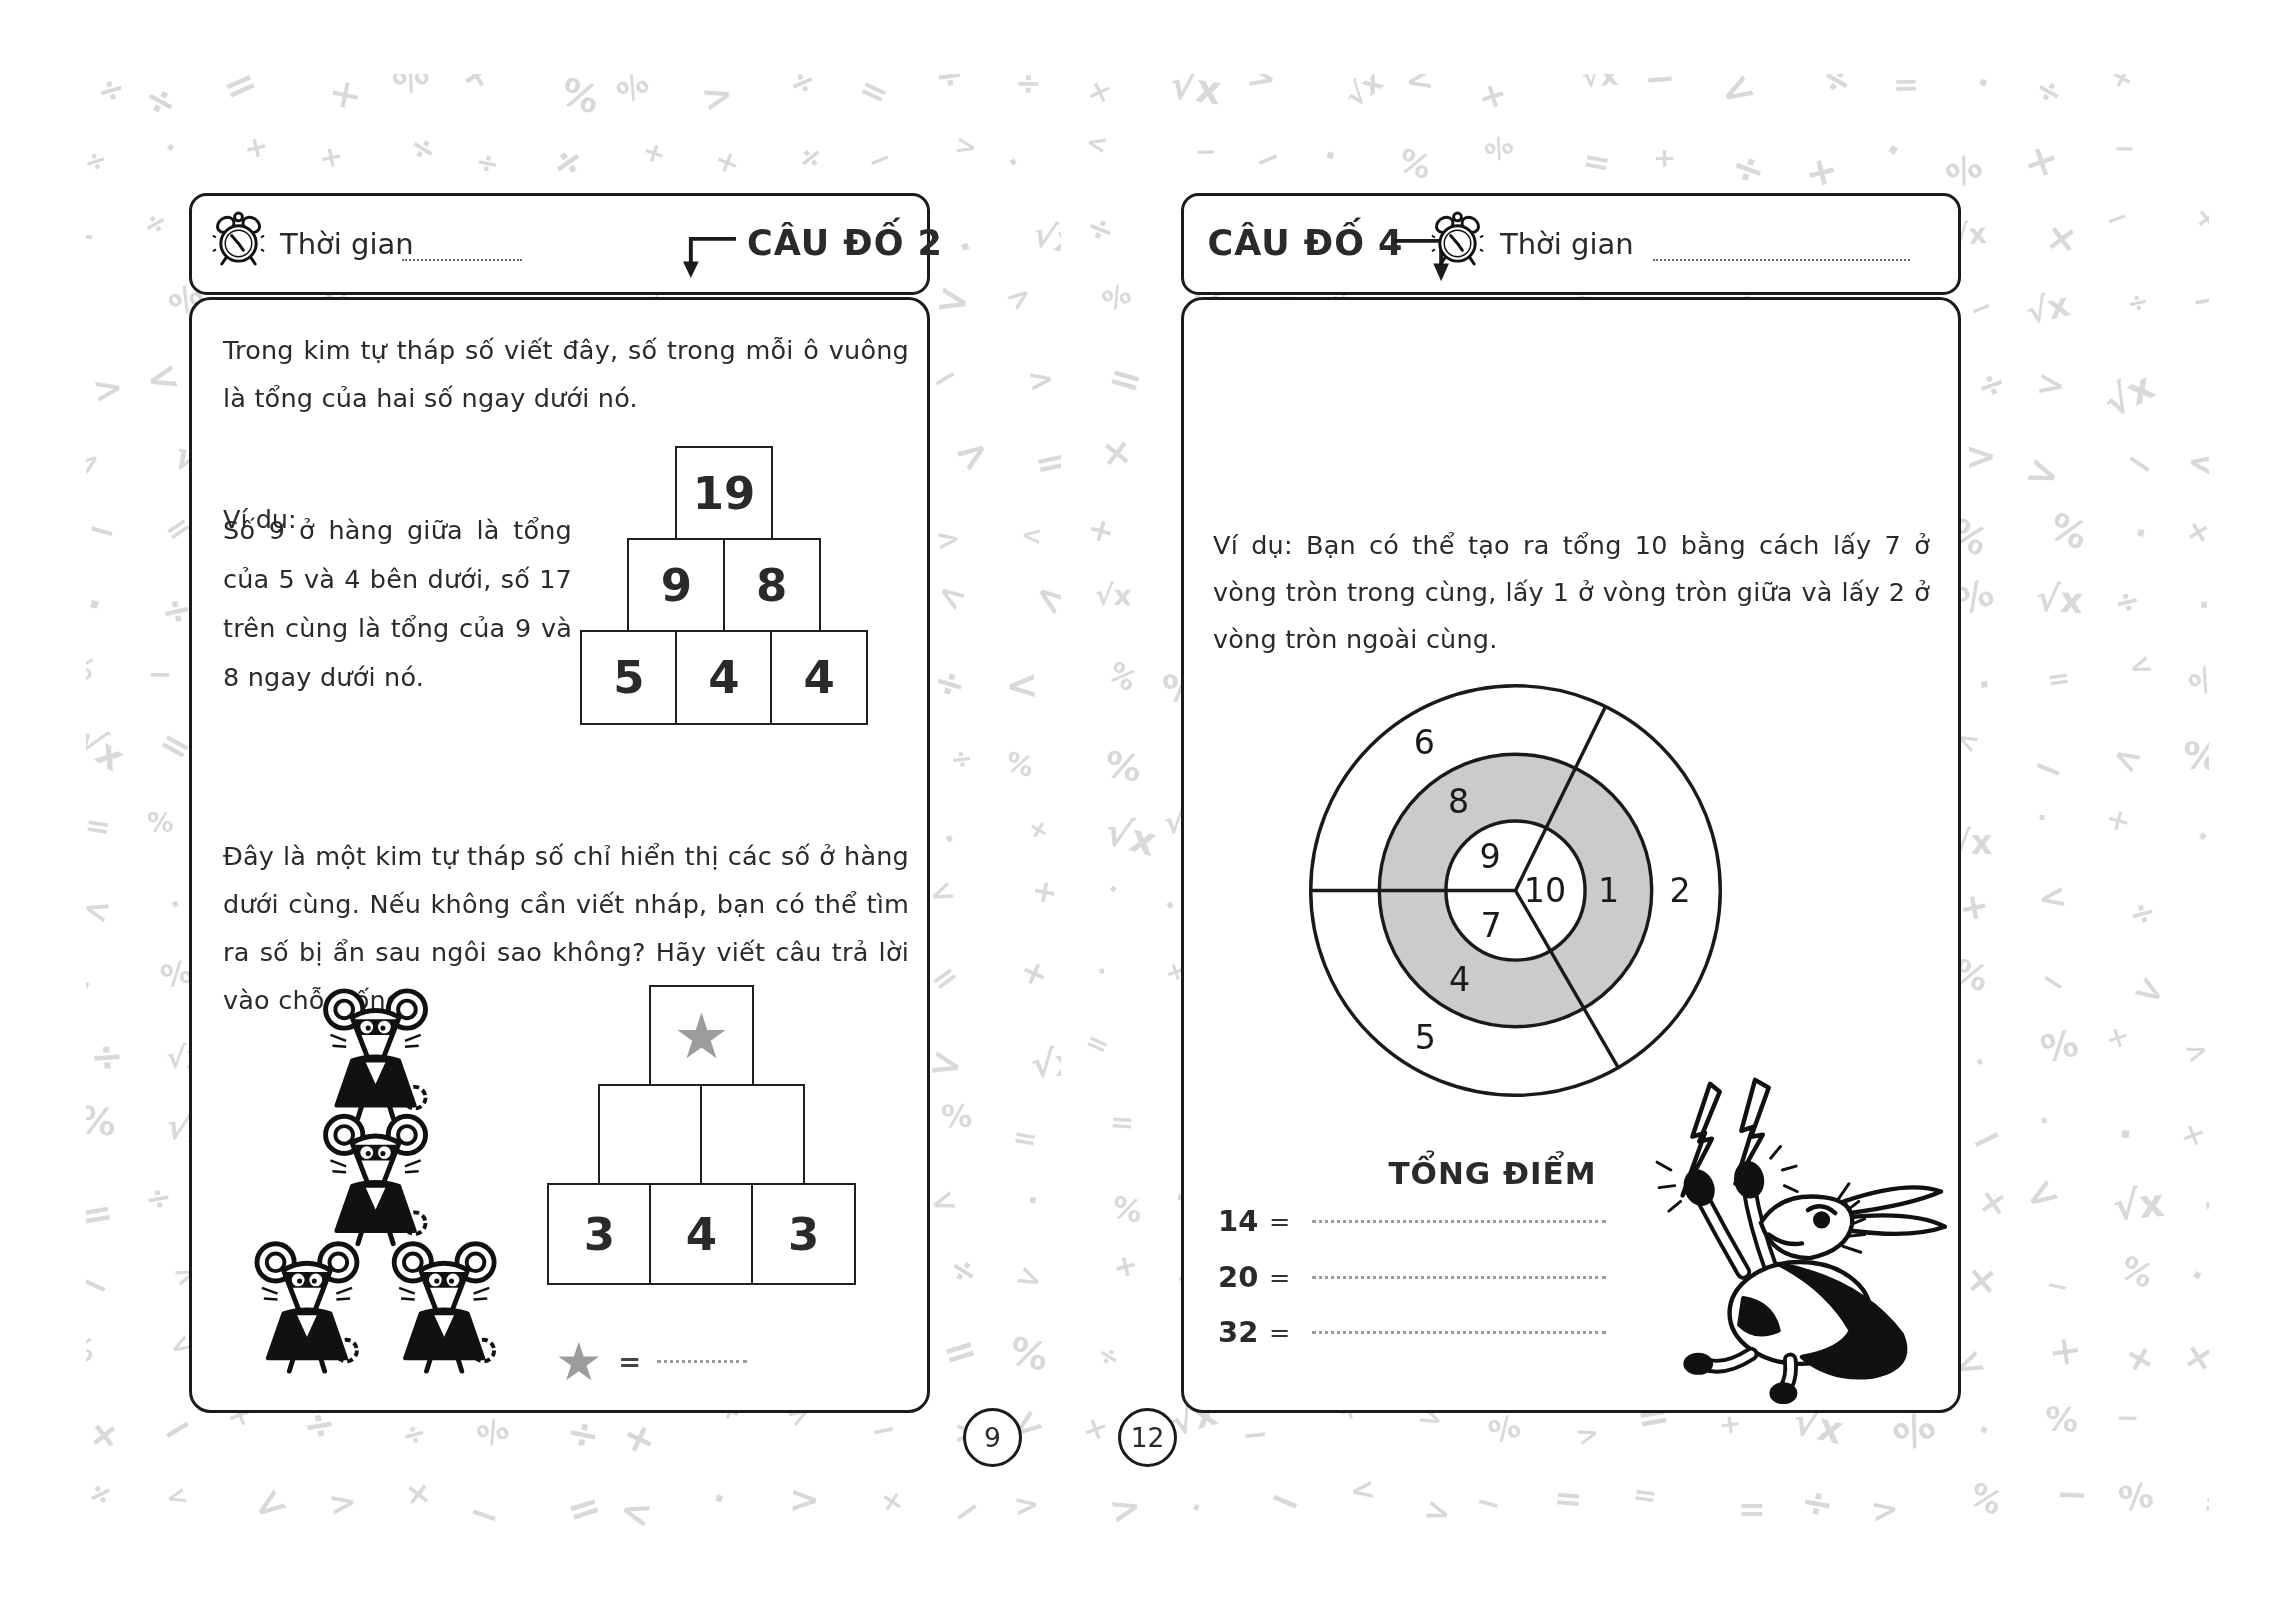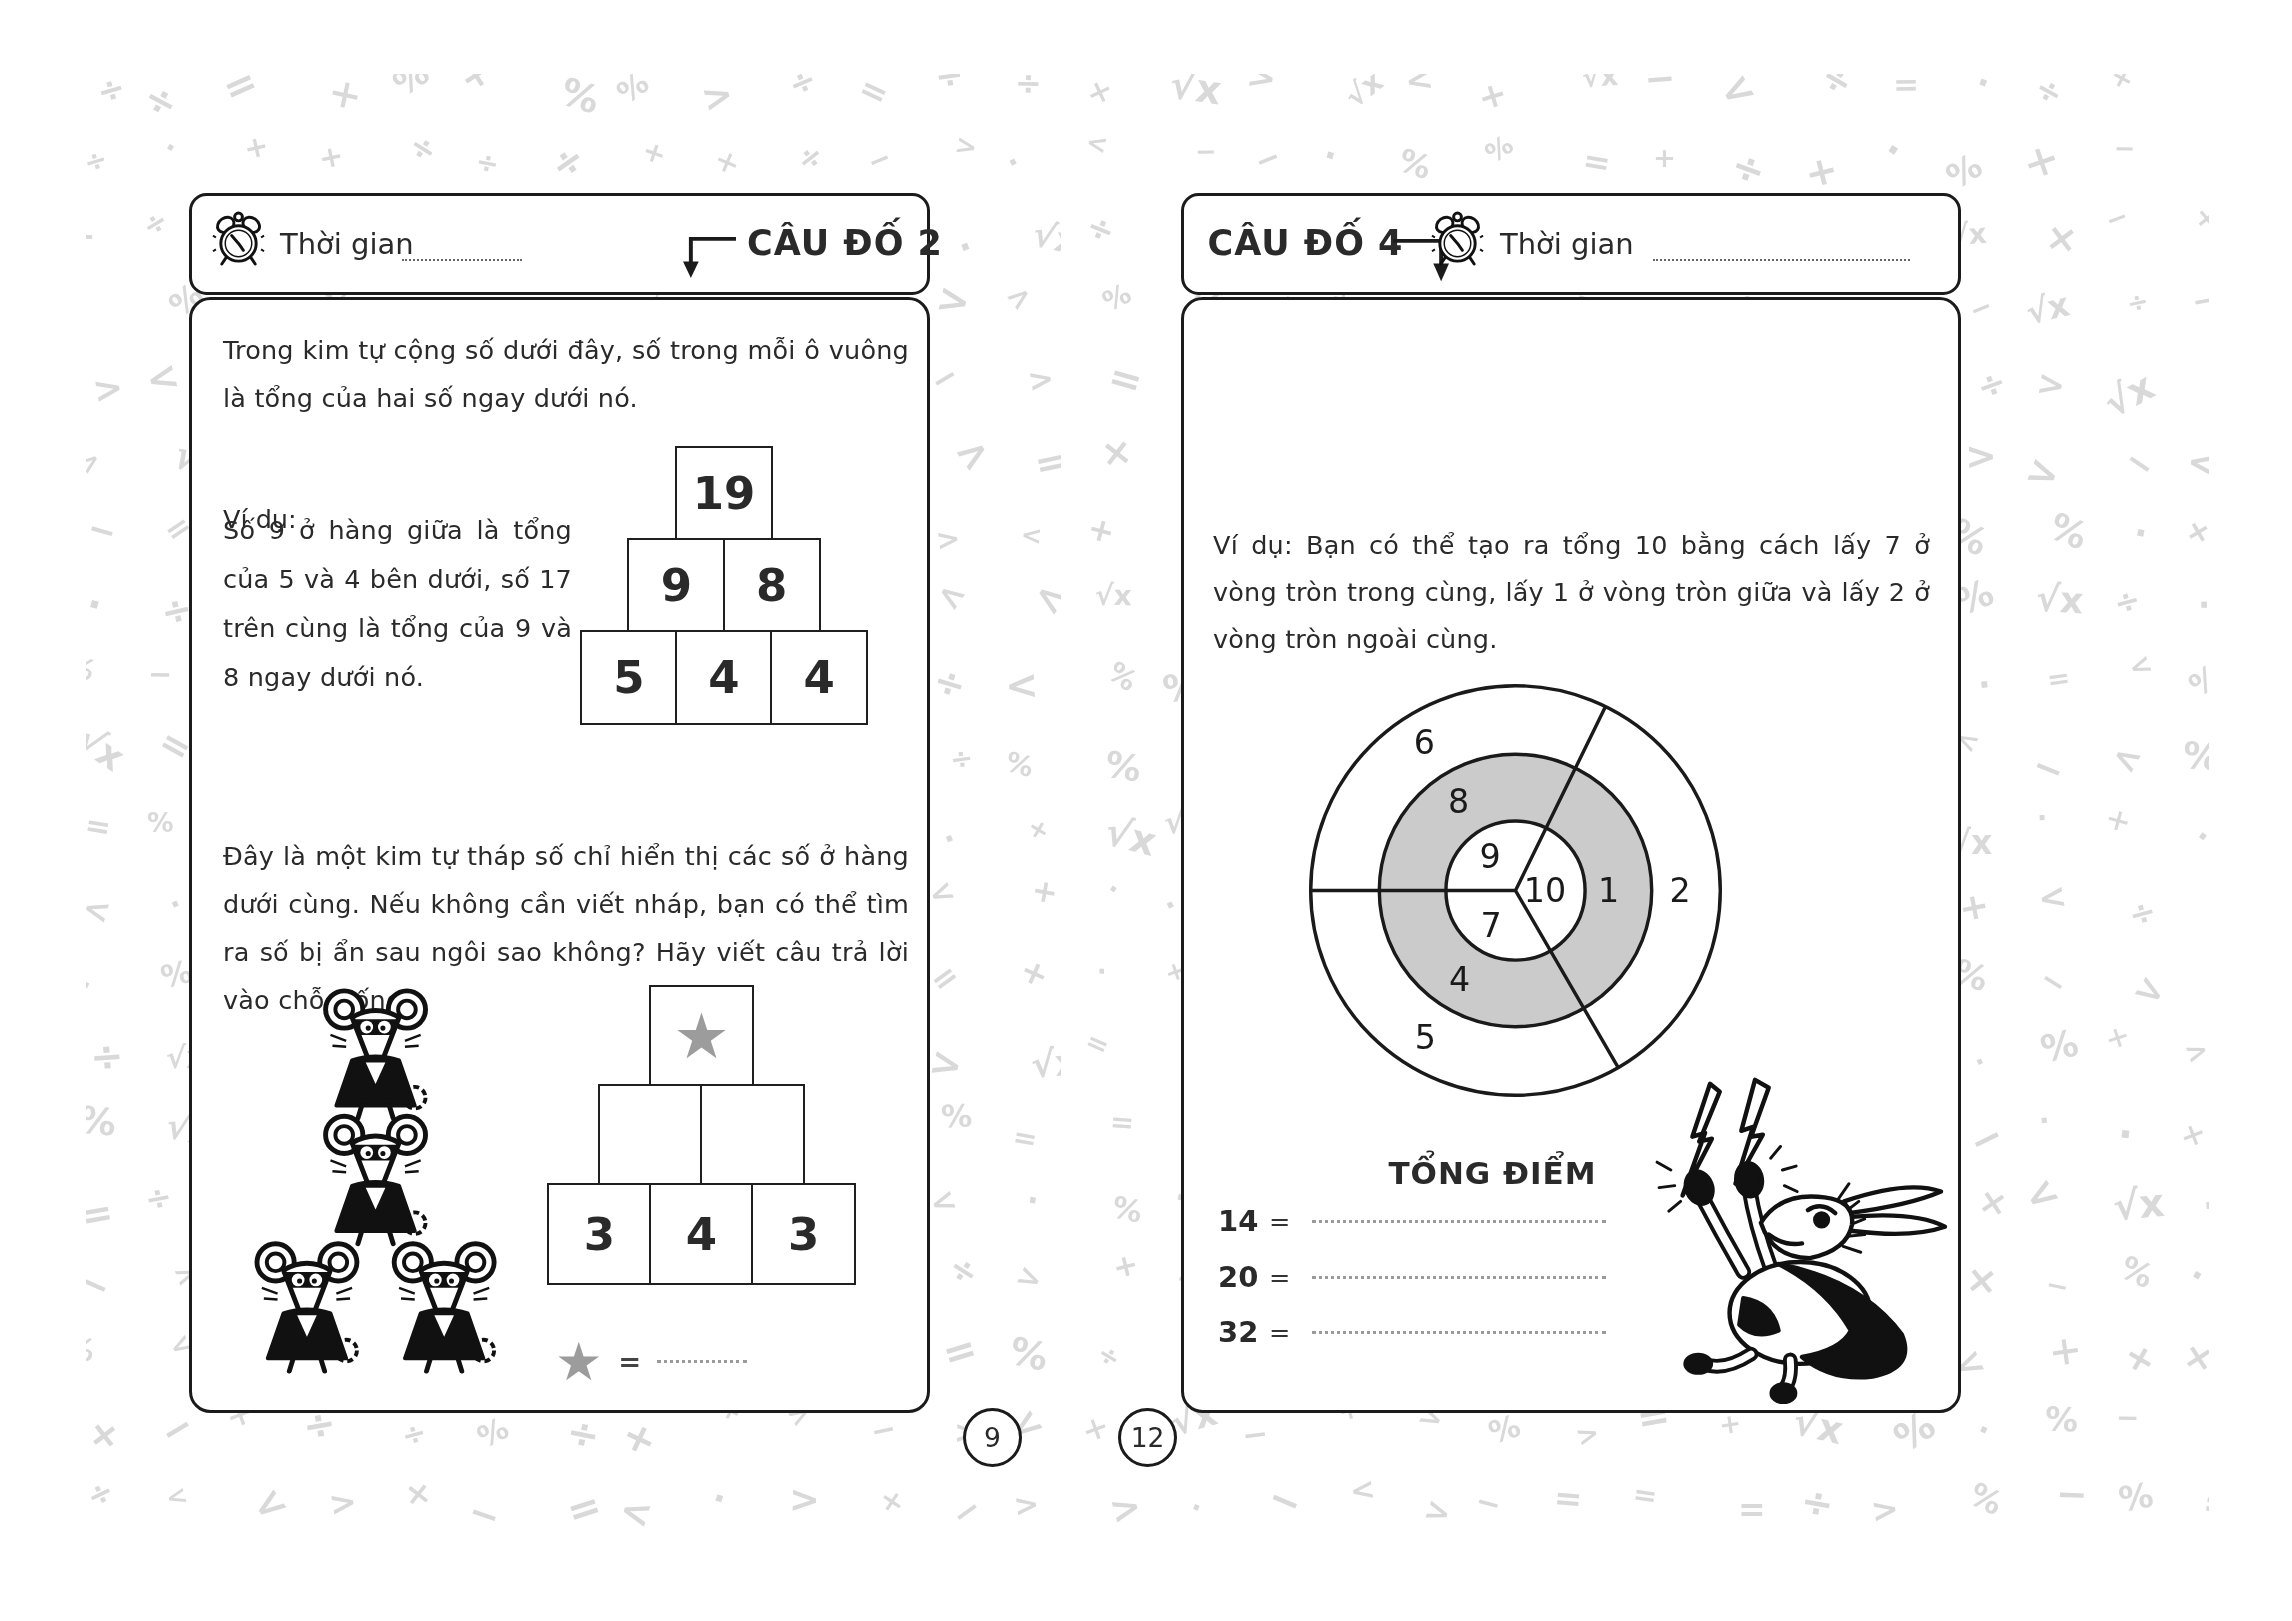--- a/index.html
+++ b/index.html
@@ -621,21 +621,21 @@
     <div class="abs time-label" style="left:88px;top:31px;">Thời gian</div>
     <div class="abs dotline" style="left:210px;top:63px;width:120px;"></div>
     <svg class="abs" style="left:488px;top:37px;" width="59" height="51" viewBox="0 0 60 52">
       <path d="M57 6 H11 V31" stroke="#1b1b1b" stroke-width="4" fill="none"></path>
       <polygon points="3,29 19,29 11,46" fill="#1b1b1b"></polygon>
     </svg>
     <div class="abs puzzle-title" style="left:555px;top:26.5px;">CÂU ĐỐ 2</div>
   </div>
 
   <div class="box" style="left:189px;top:297px;width:735px;height:1110px;">
-    <div class="abs para" style="left:31px;top:25.5px;width:686px;">Trong kim tự cộng số dưới đây, số trong mỗi ô vuông là tổng của hai số ngay dưới nó.</div>
+    <div class="abs para" style="left:31px;top:25.5px;width:686px;">Trong kim tự tháp số viết đây, số trong mỗi ô vuông là tổng của hai số ngay dưới nó.</div>
     <div class="abs exlabel" style="left:31px;top:157px;">Ví dụ:</div>
     <div class="abs para" style="left:31px;top:206px;width:349px;line-height:49px;">Số 9 ở hàng giữa là tổng của 5 và 4 bên dưới, số 17 trên cùng là tổng của 9 và 8 ngay dưới nó.</div>
 
     <div class="abs pyr" style="left:380px;top:146px;width:304px;">
       <div class="pyr-row">
         <div class="cell">19</div>
       </div>
       <div class="pyr-row">
         <div class="cell">9</div>
         <div class="cell">8</div>

